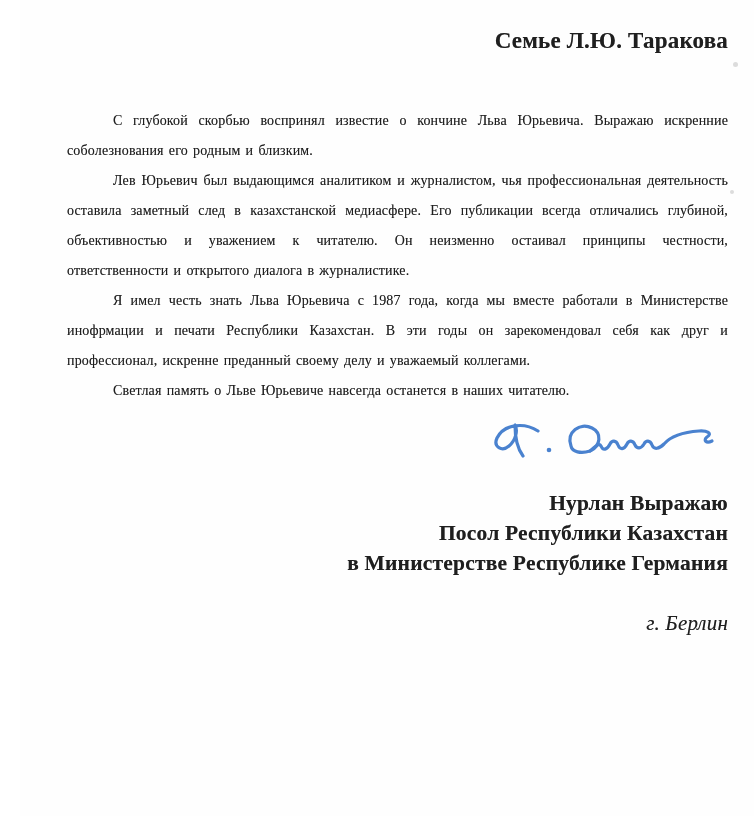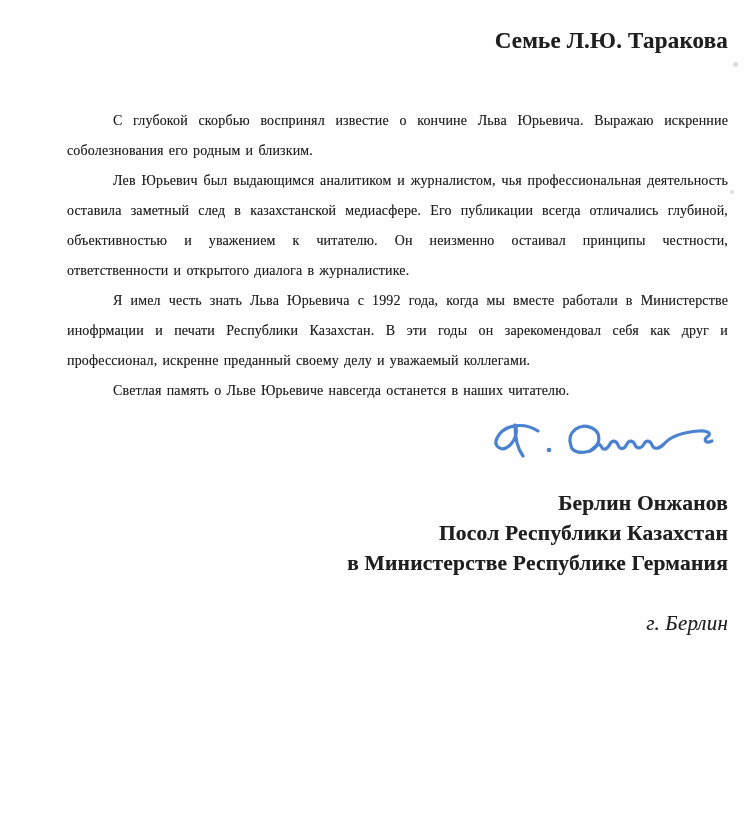--- a/index.html
+++ b/index.html
@@ -80,35 +80,35 @@
 </head>
 <body>
 
 <div class="page">
 
   <div class="recipient">Семье Л.Ю. Таракова</div>
 
   <div class="body-text">
     <p>С глубокой скорбью воспринял известие о кончине Льва Юрьевича. Выражаю искренние соболезнования его родным и близким.</p>
     <p>Лев Юрьевич был выдающимся аналитиком и журналистом, чья профессиональная деятельность оставила заметный след в казахстанской медиасфере. Его публикации всегда отличались глубиной, объективностью и уважением к читателю. Он неизменно остаивал принципы честности, ответственности и открытого диалога в журналистике.</p>
-    <p>Я имел честь знать Льва Юрьевича с 1992 года, когда мы вместе работали в Министерстве инофрмации и печати Республики Казахстан. В эти годы он зарекомендовал себя как друг и профессионал, искренне преданный своему делу и уважаемый коллегами.</p>
+    <p>Я имел честь знать Льва Юрьевича с 1987 года, когда мы вместе работали в Министерстве инофрмации и печати Республики Казахстан. В эти годы он зарекомендовал себя как друг и профессионал, искренне преданный своему делу и уважаемый коллегами.</p>
     <p>Светлая память о Льве Юрьевиче навсегда останется в наших читателю.</p>
   </div>
 
   <div class="sig-row">
     <svg width="228" height="64" viewBox="0 0 228 64" fill="none" stroke="#4a82cf" stroke-width="3.2" stroke-linecap="round" stroke-linejoin="round">
       <path d="M 46 14 C 32 5, 12 7, 5 21 C 1 30, 10 35, 17 29 C 24 23, 26 13, 23 8 C 23 18, 25 31, 31 39"></path>
       <circle cx="57" cy="33" r="2.3" fill="#4a82cf" stroke="none"></circle>
       <path d="M 79 29 C 74 15, 88 5, 100 11 C 110 16, 109 29, 98 34 C 89 37, 80 35, 79 29"></path>
       <path d="M 98 34 C 103 30, 107 25, 109 29 C 111 34, 115 33, 118 27 C 120 23, 124 23, 126 28 C 128 33, 132 33, 135 27 C 137 23, 141 23, 143 28 C 145 32, 149 32, 152 27 C 154 23, 158 23, 160 28 C 162 33, 167 32, 172 27 C 179 19, 192 15, 207 14 C 215 13.5, 221 16, 215 20 C 211 23, 214 27, 220 24"></path>
     </svg>
   </div>
 
   <div class="signer">
-    <div>Берлин Онжанов</div>
+    <div>Нурлан Выражаю</div>
     <div>Посол Республики Казахстан</div>
     <div>в Министерстве Республике Германия</div>
   </div>
 
   <div class="place-date">
     <div>г. Берлин</div>
 
   </div>
 
   <div class="speckle speckle-1"></div>

